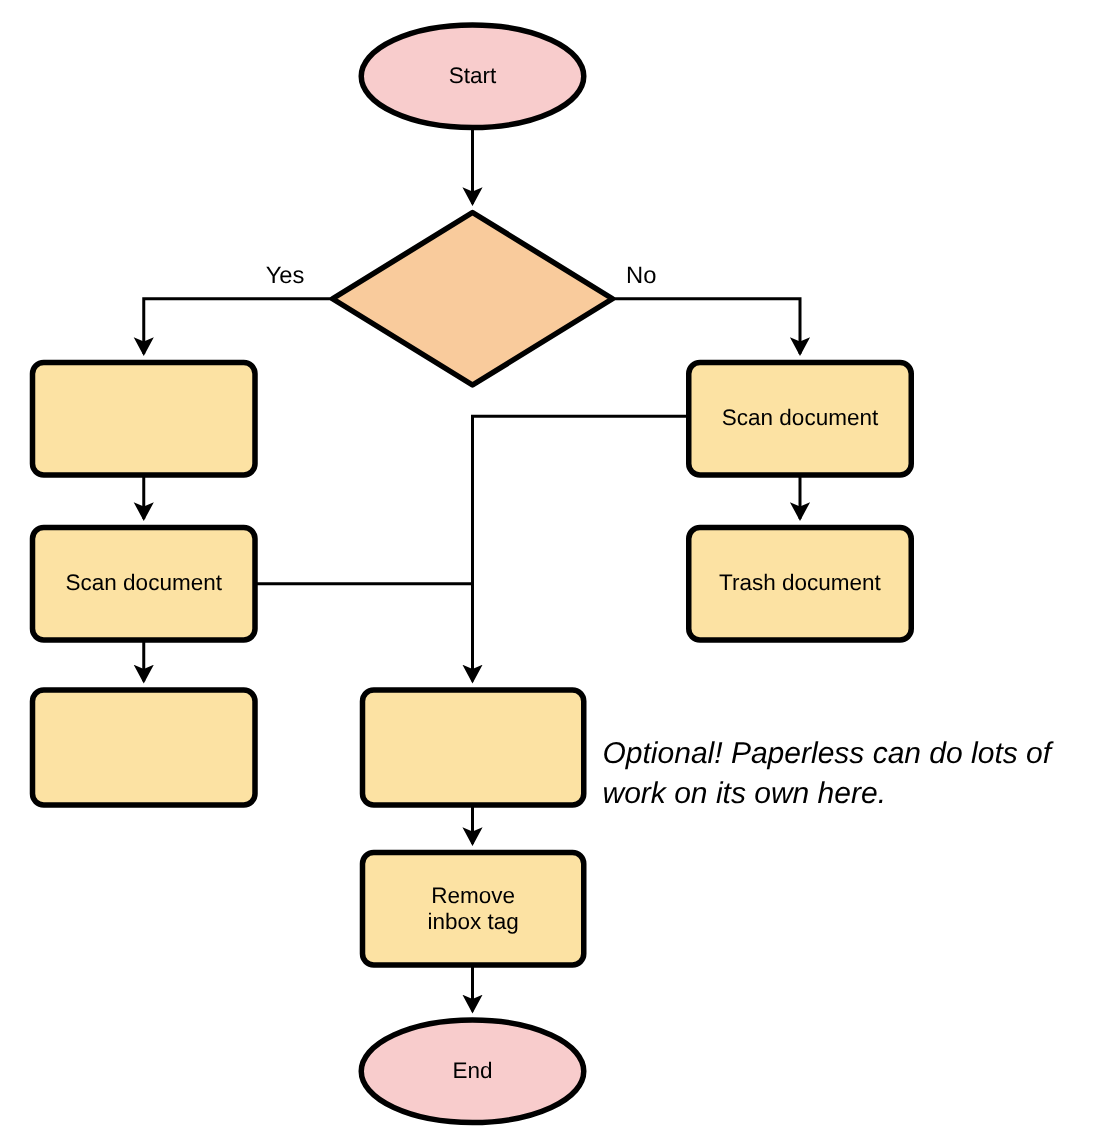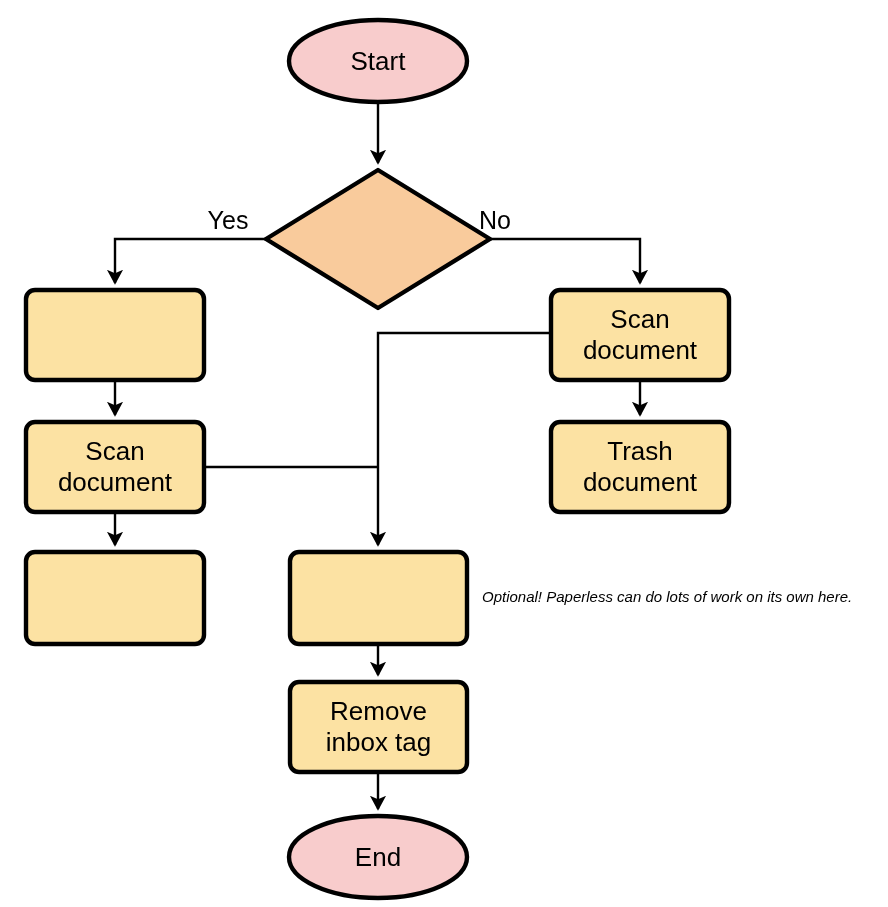--- a/index.html
+++ b/index.html
@@ -33,28 +33,28 @@
     display: flex;
     align-items: center;
     justify-content: center;
     text-align: center;
     color: #000000;
     white-space: pre-line;
     line-height: 1.18;
     pointer-events: none;
   }
   .node-label {
-    font-size: 26px;
+    font-size: 18px;
   }
   .edge-label {
-    font-size: 25px;
+    font-size: 19px;
     justify-content: center;
   }
   .annotation-text {
-    font-size: 15px;
+    font-size: 24px;
     font-style: italic;
     text-align: left;
     justify-content: flex-start;
     align-items: flex-start;
     line-height: 1.33;
   }
 </style>
 </head>
 <body>
 
@@ -126,17 +126,17 @@
   <div class="node-label" style="left:551px; top:422px; width:178px; height:90px;">Trash document</div>
 
 
   <div class="node-label" style="left:290px; top:682px; width:177px; height:90px;">Remove
 inbox tag</div>
 
   <div class="node-label" style="left:289px; top:816px; width:178px; height:82px;">End</div>
 
   <div class="edge-label" style="left:196px; top:209px; width:64px; height:24px;">Yes</div>
 
-  <div class="edge-label" style="left:470px; top:209px; width:50px; height:24px;">No</div>
+  <div class="edge-label" style="left:488px; top:209px; width:50px; height:24px;">No</div>
 
   <div class="annotation-text" style="left:482px; top:587px; width:400px; height:60px;">Optional! Paperless can do lots of work on its own here.</div>
 
 </div>
 
 </body></html>

